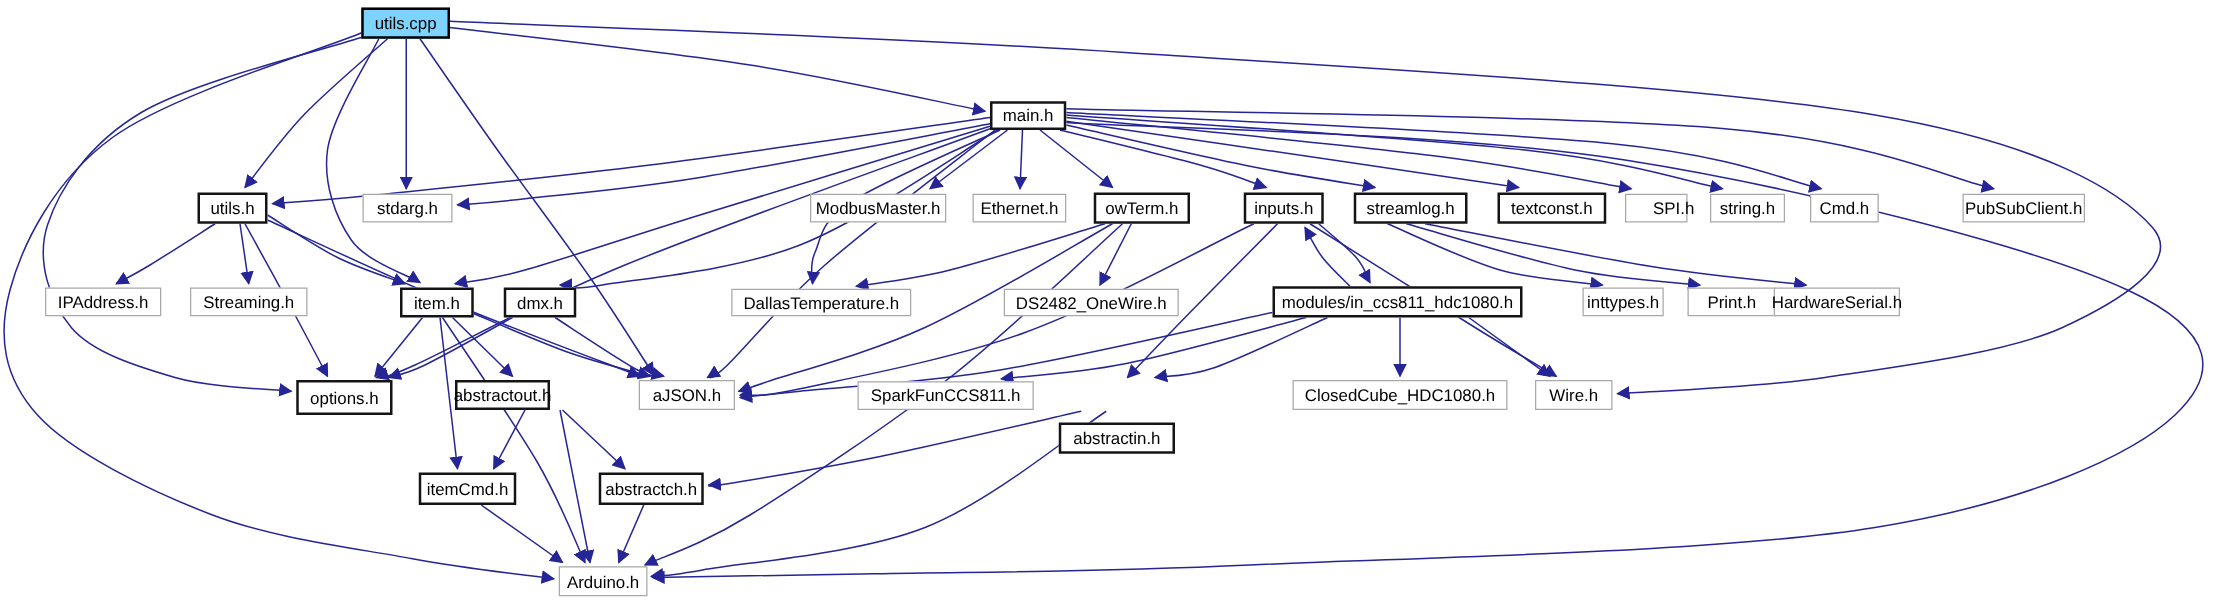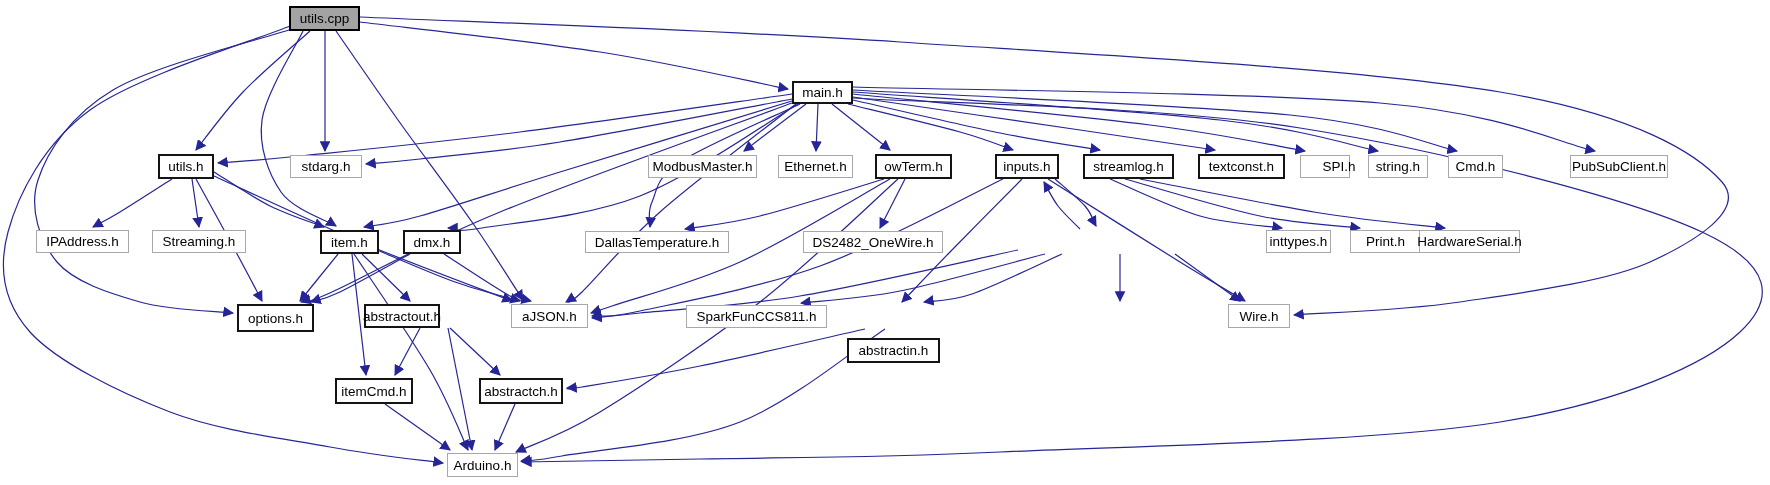--- a/index.html
+++ b/index.html
@@ -18,21 +18,21 @@
     display:flex;align-items:center;justify-content:center;
     background:#ffffff;
     border:1px solid #a8a8a8;
     color:#000;
     font-size:13.5px;
     white-space:nowrap;
     pointer-events:auto;
     cursor:pointer;
   }
   .node.bold{border:2px solid #141414;text-align:center;}
-  .node.current{background:#a3a3a3;border:2px solid #000000;}
+  .node.current{background:#7dd3fc;border:2px solid #000000;}
   .edge{fill:none;stroke:#252596;stroke-width:1.2px;}
 </style>
 </head>
 <body>
 
 <div id="canvas">
   <svg id="edge-layer" width="1770" height="485" viewBox="0 0 1770 485" xmlns="http://www.w3.org/2000/svg">
     <defs>
       <marker id="arrow" viewBox="0 0 10 10" refX="9" refY="5" markerWidth="9" markerHeight="9" orient="auto-start-reverse">
         <path d="M0,0 L10,5 L0,10 z" fill="#252596"></path>
@@ -117,26 +117,28 @@
       <div class="node plain" style="left: 1300px; top: 155px; width: 50px; height: 23px; padding-left: 28px;">SPI.h</div>
       <div class="node plain" style="left: 1368px; top: 155px; width: 60px; height: 23px;">string.h</div>
       <div class="node plain" style="left: 1448px; top: 155px; width: 55px; height: 23px;">Cmd.h</div>
       <div class="node plain" style="left: 1570px; top: 155px; width: 98px; height: 23px;">PubSubClient.h</div>
       <div class="node plain" style="left: 36px; top: 230px; width: 93px; height: 23px;">IPAddress.h</div>
       <div class="node plain" style="left: 152px; top: 230px; width: 94px; height: 23px;">Streaming.h</div>
       <div class="node bold" style="left: 320px; top: 230px; width: 59px; height: 24px;">item.h</div>
       <div class="node bold" style="left: 403px; top: 230px; width: 58px; height: 24px;">dmx.h</div>
       <div class="node plain" style="left: 585px; top: 231px; width: 144px; height: 22px;">DallasTemperature.h</div>
       <div class="node plain" style="left: 803px; top: 231px; width: 140px; height: 22px;">DS2482_OneWire.h</div>
+      <div class="node bold" style="left: 1018px; top: 229px; width: 200px; height: 25px;">modules/in_ccs811_hdc1080.h</div>
       <div class="node plain" style="left: 1266px; top: 230px; width: 65px; height: 23px;">inttypes.h</div>
       <div class="node plain" style="left: 1350px; top: 230px; width: 71px; height: 23px;">Print.h</div>
       <div class="node plain" style="left: 1419px; top: 230px; width: 101px; height: 23px;">HardwareSerial.h</div>
       <div class="node bold" style="left: 237px; top: 304px; width: 77px; height: 28px;">options.h</div>
       <div class="node bold" style="left: 364px; top: 304px; width: 76px; height: 24px;">abstractout.h</div>
       <div class="node plain" style="left: 511px; top: 304px; width: 77px; height: 24px;">aJSON.h</div>
       <div class="node plain" style="left: 686px; top: 305px; width: 141px; height: 23px;">SparkFunCCS811.h</div>
       <div class="node bold" style="left: 847px; top: 304px; width: 93px; height: 25px; margin-top: 34px;">abstractin.h</div>
+      <div class="node plain" style="left: 1034px; top: 304px; width: 172px; height: 24px;">ClosedCube_HDC1080.h</div>
       <div class="node plain" style="left: 1228px; top: 304px; width: 62px; height: 24px;">Wire.h</div>
       <div class="node bold" style="left: 335px; top: 378px; width: 78px; height: 26px;">itemCmd.h</div>
       <div class="node bold" style="left: 479px; top: 378px; width: 84px; height: 26px;">abstractch.h</div>
       <div class="node plain" style="left: 447px; top: 453px; width: 71px; height: 24px;">Arduino.h</div>
     </div>
 </div>
 
 </body></html>

